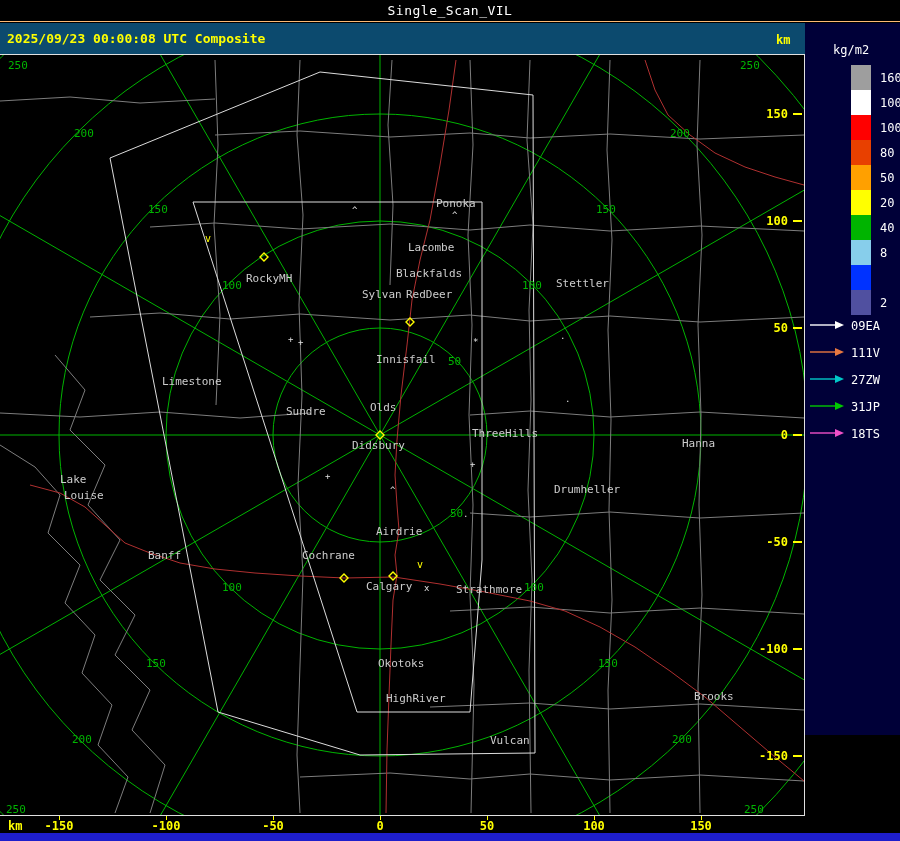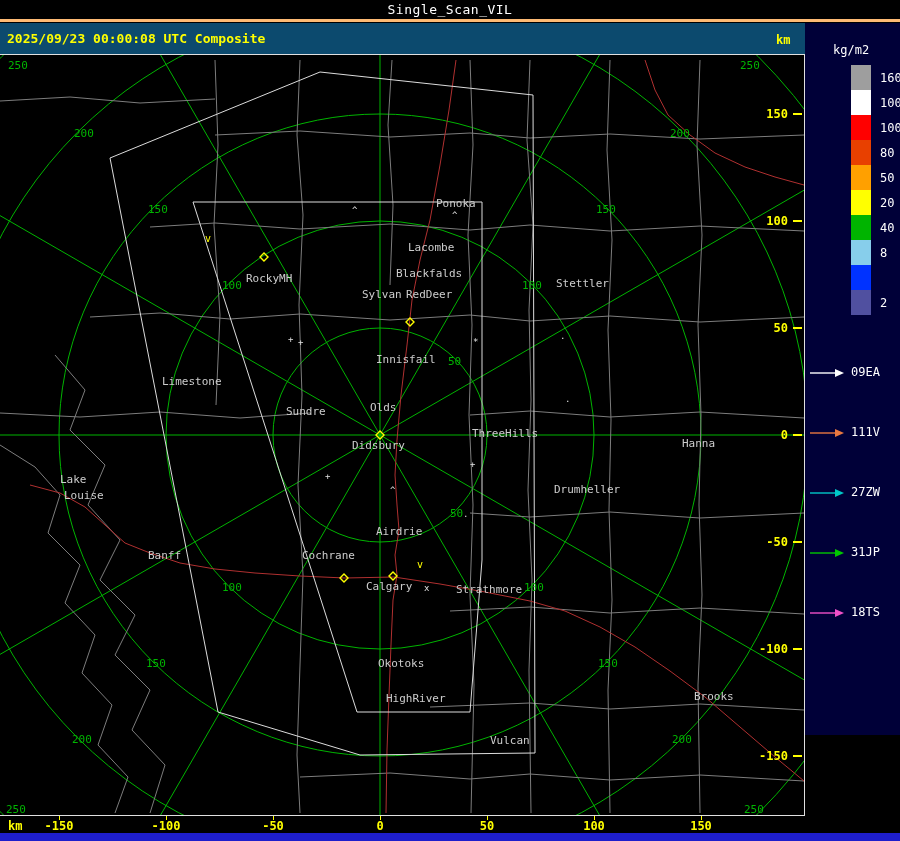--- a/index.html
+++ b/index.html
@@ -3,21 +3,21 @@
 <meta charset="utf-8">
 <style>
   * { box-sizing: border-box; }
   html,body { margin:0; padding:0; }
   body {
     width:900px; height:841px; position:relative; overflow:hidden;
     background:#000; font-family:"DejaVu Sans Mono", monospace;
   }
   .title-bar {
     position:absolute; left:0; top:0; width:900px; height:22px;
-    background:#000; border-bottom:3px solid #fdba74;
+    background:#000; border-bottom:1px solid #fdba74;
     display:flex; align-items:center; justify-content:center;
     color:#ffffff; font-size:13px; letter-spacing:0.5px;
   }
   .header-row {
     position:absolute; left:0; top:23px; width:805px; height:31px; background:#0c4a6e;
   }
   .timestamp {
     position:absolute; left:7px; top:8px;
     color:#ffff00; font-size:13px; font-weight:bold;
   }
@@ -37,21 +37,21 @@
     background:#000038;
   }
   .cb-title {
     position:absolute; left:28px; top:20px; color:#ffffff; font-size:12px;
   }
   .colorbar { position:absolute; left:6px; top:42px; }
   .cb-row { display:flex; align-items:center; height:25px;padding-left:40px; }
   .cb-swatch { width:20px; height:25px; flex:0 0 20px; }
   .cb-label { margin-left:9px; color:#ffffff; font-size:12px; }
   .site-legend { position:absolute; left:4px; top:296px; }
-  .site-row { display:flex; align-items:flex-end; height:27px;margin-top:33px; }
+  .site-row { display:flex; align-items:flex-start; height:27px; }
   .site-row svg { margin-right:6px; }
   .site-id { color:#ffffff; font-size:12px; }
   .bottom-axis {
     position:absolute; left:0; top:816px; width:805px; height:17px; background:#000;
   }
   .x-unit {
     position:absolute; left:8px; top:3px; color:#ffff00; font-size:12px; font-weight:bold;
   }
   .x-tick-label {
     position:absolute; top:3px; width:40px; text-align:center;

